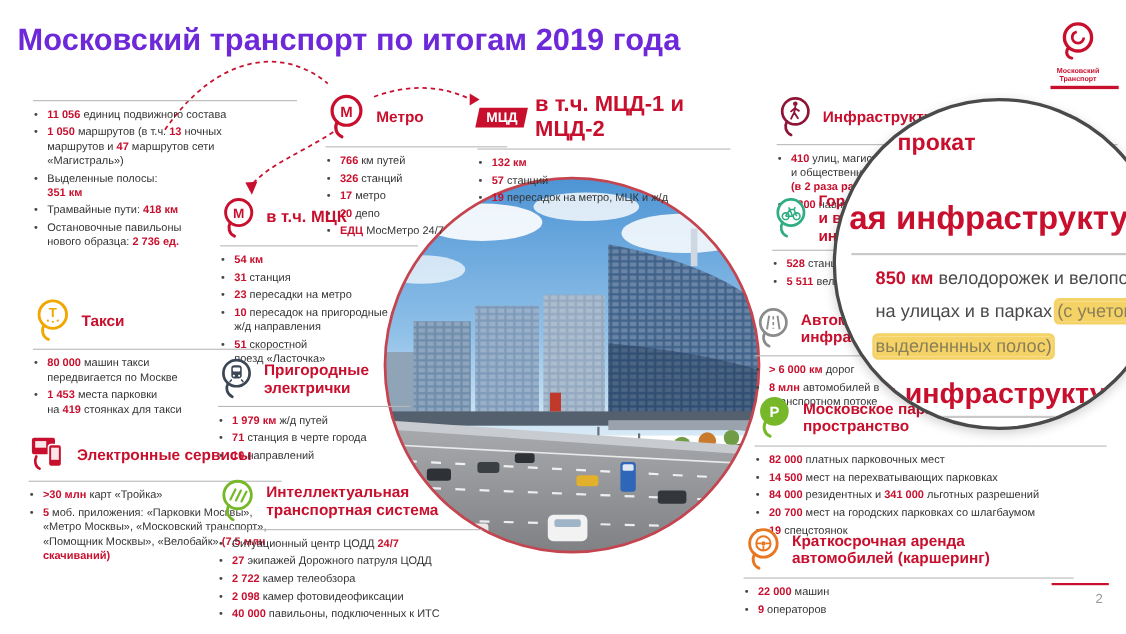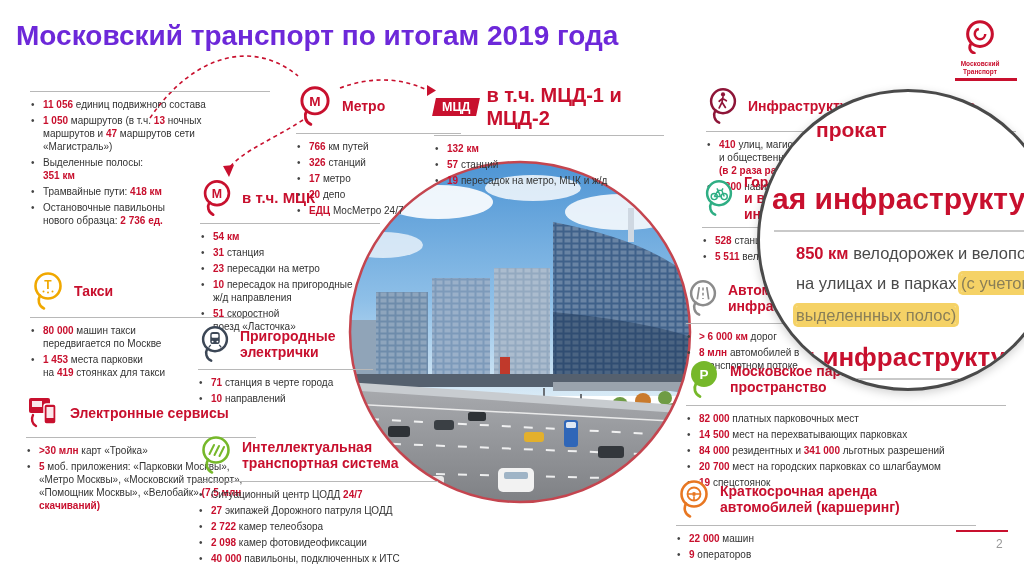--- a/index.html
+++ b/index.html
@@ -236,20 +236,21 @@
           <rect x="12" y="8.5" width="10" height="12.5" rx="3" fill="#3c4756"></rect>
           <rect x="13.5" y="10.5" width="7" height="4" rx="1" fill="#fff"></rect>
           <circle cx="14.5" cy="18.5" r="1" fill="#fff"></circle>
             <circle cx="19.5" cy="18.5" r="1" fill="#fff"></circle>
           <path d="M12.5 22 l-2 2.5 M21.5 22 l2 2.5" stroke="#3c4756" stroke-width="1.4"></path>
         </svg></span>
       <span class="sec-title" style="width:110px">Пригородные электрички</span>
     </div>
     <div class="sec-rule"></div>
     <ul class="sec-list">
+        <li><span class="red">1 979 км</span><span> ж/д путей</span></li>
         <li><span class="red">71</span><span> станция в черте города</span></li>
         <li><span class="red">10</span><span> направлений</span></li>
       </ul>
   </div>
 
   <div class="section" style="left:198px;top:434px;width:240px">
     <div class="sec-head">
       <span class="pin">
         <svg width="36" height="42" viewBox="0 0 34 42">
           <circle cx="17" cy="16" r="12.5" fill="#fff" stroke="#76b82a" stroke-width="2.6"></circle>

